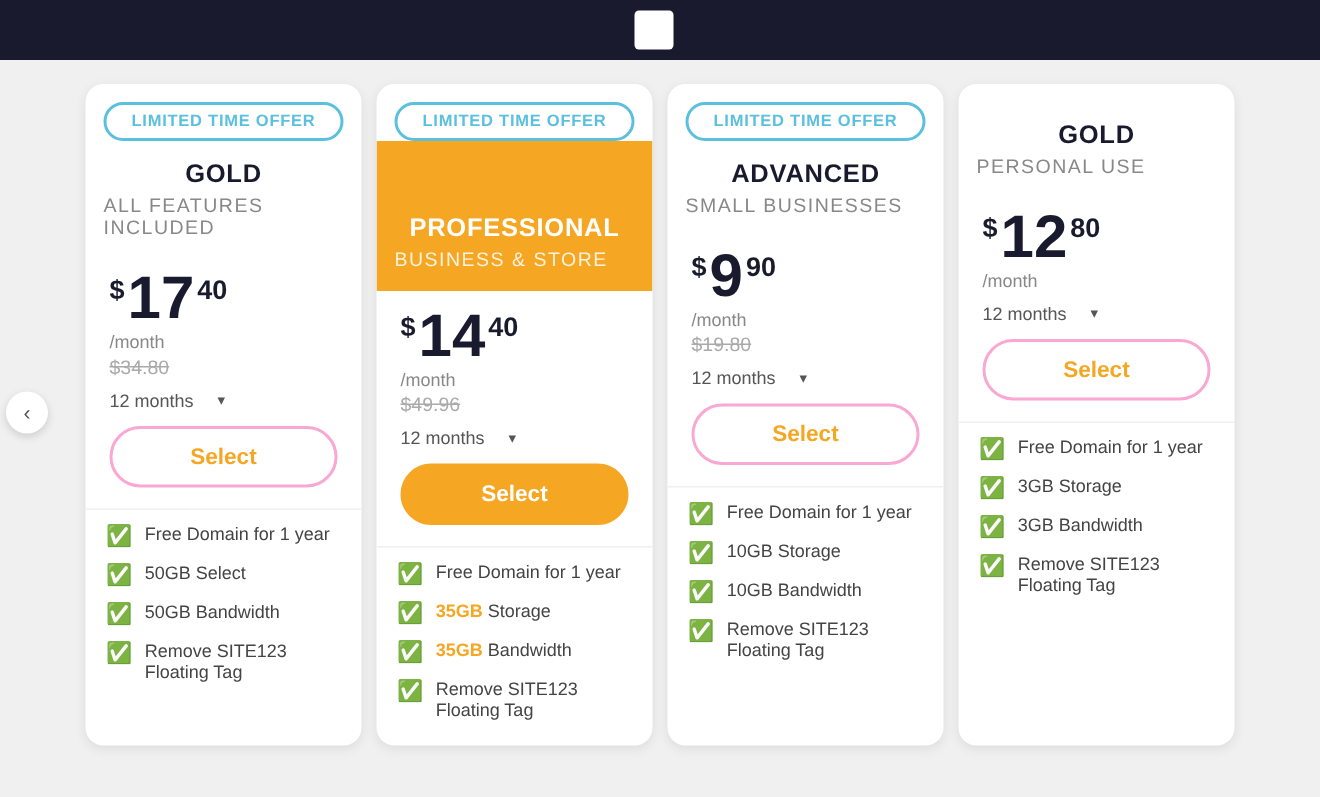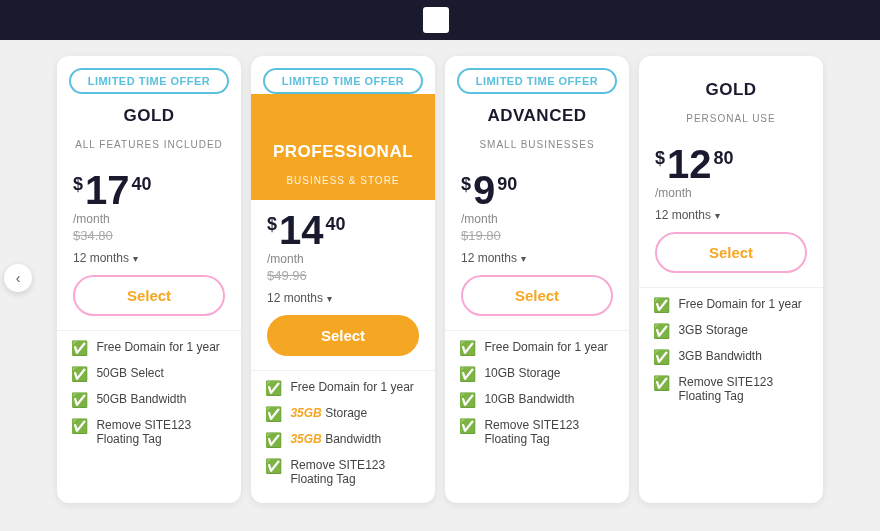--- a/index.html
+++ b/index.html
@@ -103,24 +103,24 @@
       color: #1a1a2e;
       letter-spacing: 0.5px;
     }
 
     .plan-name.white {
       color: white;
       margin-top: 36px;
     }
 
     .plan-subtitle {
-      font-size: 10px;
-      text-align: center;
+      font-size: 13px;
+      text-align: left;
       color: #888;
-      margin-top: 13px;
+      margin-top: 3px;
       letter-spacing: 1px;
       text-transform: uppercase;
     }
 
     .plan-subtitle.white {
       color: rgba(255,255,255,0.85);
     }
 
     .price-section {
       padding: 10px 16px 4px;
@@ -163,21 +163,21 @@
     .price-original {
       font-size: 13px;
       color: #aaa;
       text-decoration: line-through;
       margin-top: 2px;
     }
 
     .duration-selector {
       display: flex;
       align-items: center;
-      gap: 4px;
+      gap: 16px;
       font-size: 12px;
       color: #555;
       margin-top: 4px;
       padding: 0 16px;
     }
 
     .duration-arrow {
       font-size: 10px;
       color: #555;
     }
@@ -220,21 +220,20 @@
     .check-icon {
       color: #4CAF50;
       font-size: 14px;
       flex-shrink: 0;
       margin-top: 0px;
     }
 
     .feature-highlight {
       color: #f5a623;
       font-weight: 700;
-      font-style: italic;
     }
 
     .nav-arrow {
       position: absolute;
       left: 4px;
       top: 50%;
       transform: translateY(-50%);
       background: white;
       border-radius: 50%;
       width: 28px;

